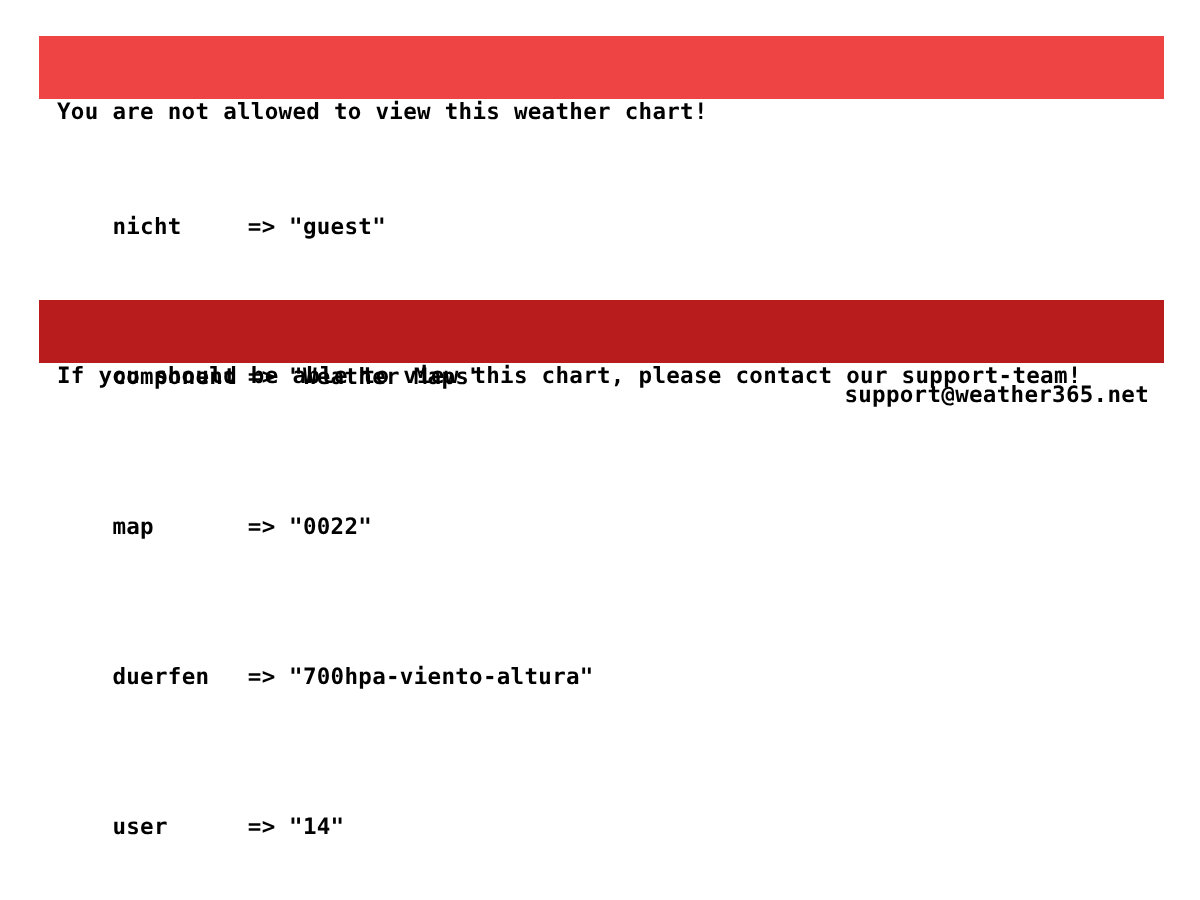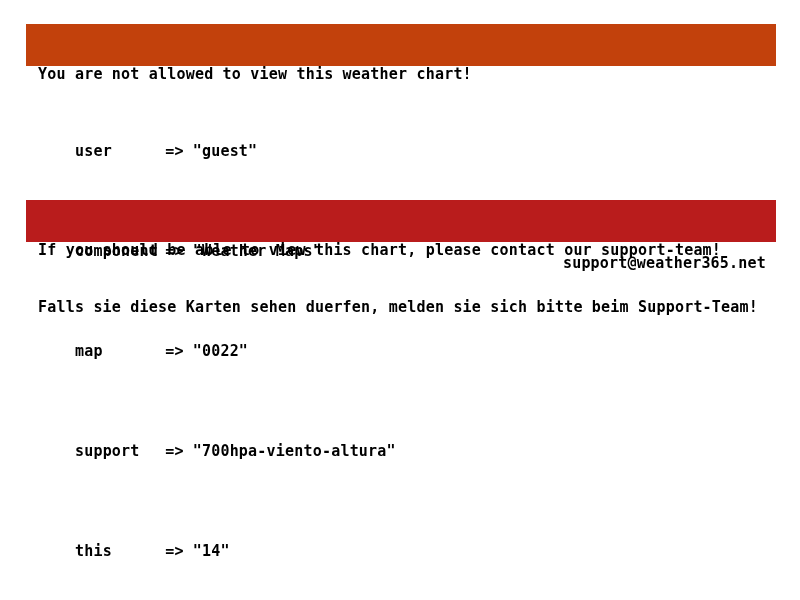--- a/index.html
+++ b/index.html
@@ -53,42 +53,41 @@
     padding-left: 12px;
     display: flex;
     justify-content: flex-end;
     line-height: 19px;
     white-space: pre;
   }
 </style>
 </head>
 <body style="background: rgb(255, 255, 255);">
 
-<div class="banner banner-error" style="background: #c2410c;">
+<div class="banner banner-error" style="background: #ef4444;">
   <div>You are not allowed to view this weather chart!</div>
 </div>
 
 <div class="params">
   <div class="param-row">
-    <span class="k">user</span><span class="arrow">=&gt;</span><span class="v">"guest"</span>
+    <span class="k">nicht</span><span class="arrow">=&gt;</span><span class="v">"guest"</span>
   </div>
   <div class="param-row">
     <span class="k">component</span><span class="arrow">=&gt;</span><span class="v">"Weather Maps"</span>
   </div>
   <div class="param-row">
     <span class="k">map</span><span class="arrow">=&gt;</span><span class="v">"0022"</span>
   </div>
   <div class="param-row">
-    <span class="k">support</span><span class="arrow">=&gt;</span><span class="v">"700hpa-viento-altura"</span>
+    <span class="k">duerfen</span><span class="arrow">=&gt;</span><span class="v">"700hpa-viento-altura"</span>
   </div>
   <div class="param-row">
-    <span class="k">this</span><span class="arrow">=&gt;</span><span class="v">"14"</span>
+    <span class="k">user</span><span class="arrow">=&gt;</span><span class="v">"14"</span>
   </div>
 </div>
 
 <div class="banner banner-support" style="background: #b91c1c;">
   <div>If you should be able to view this chart, please contact our support-team!</div>
-  <div>Falls sie diese Karten sehen duerfen, melden sie sich bitte beim Support-Team!</div>
 </div>
 
 <div class="footer">
   <span>support@weather365.net</span>
 </div>
 
 </body></html>

